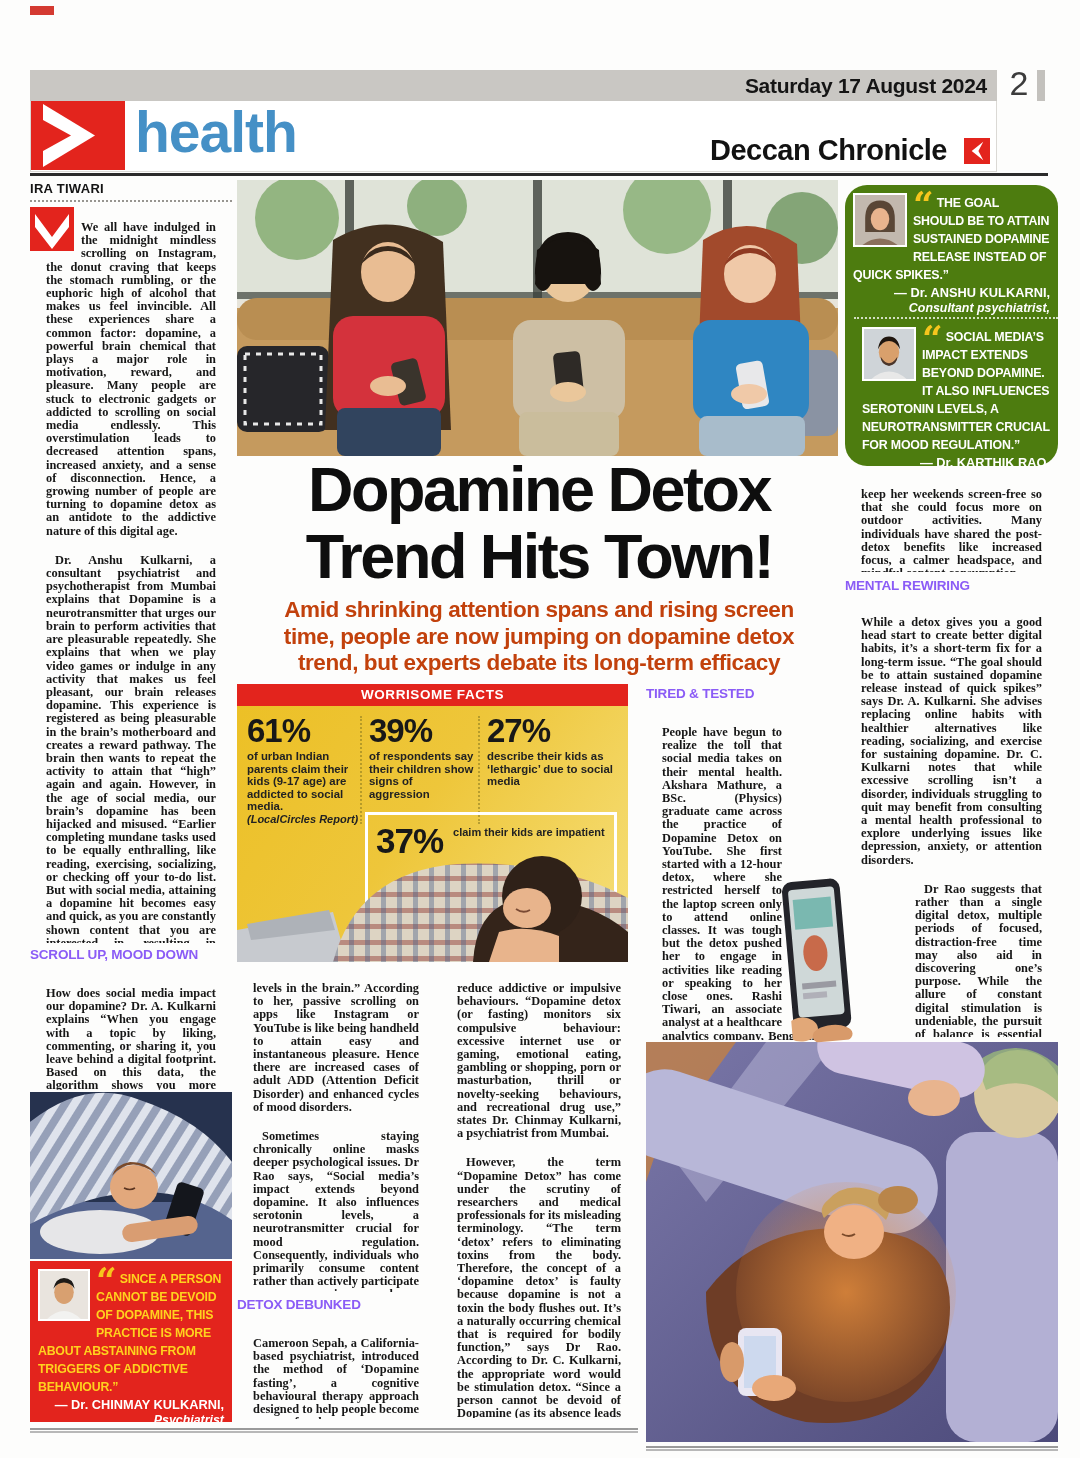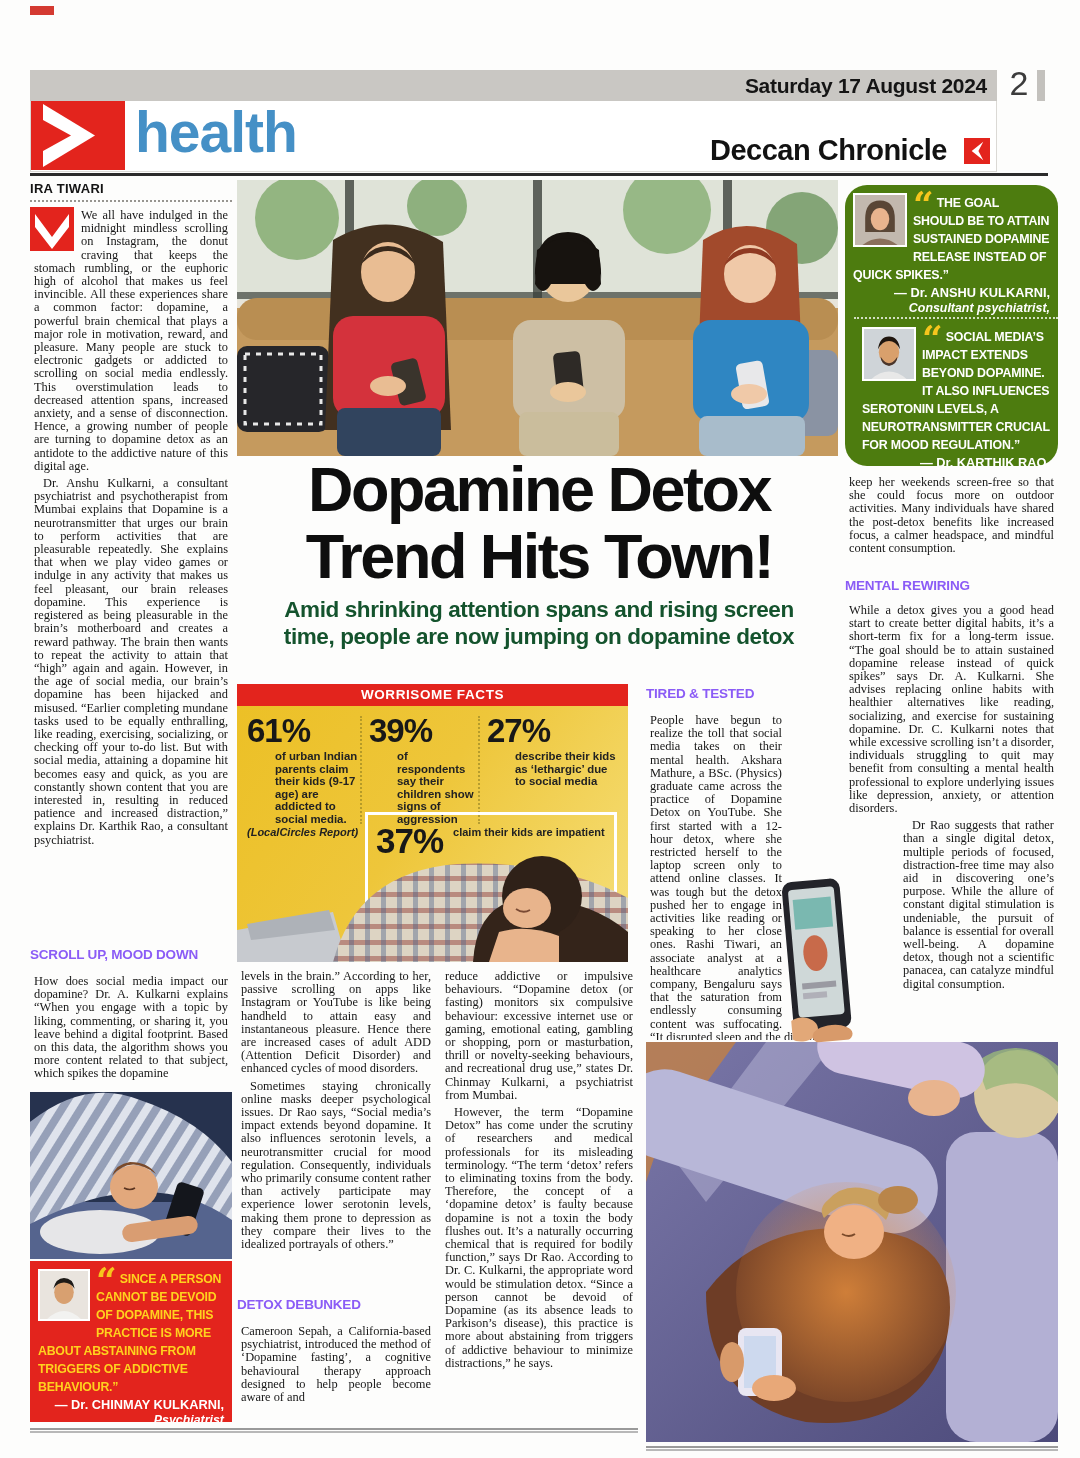--- a/index.html
+++ b/index.html
@@ -21,54 +21,54 @@
   .masthead { position:absolute; left:30px; top:101px; width:967px; height:71px; background:#fff; border:1px solid #dbd9d5; border-top:none; }
   .health-logo { position:absolute; left:0; top:0; width:94px; height:69px; display:block; }
   .health-title { position:absolute; left:104px; top:-2px; font-size:57px; font-weight:700; letter-spacing:-1px; color:#4590c6; }
   .brand { position:absolute; right:6px; bottom:4px; font-size:29px; font-weight:700; letter-spacing:-0.5px; color:#121212; display:flex; align-items:center; gap:17px; }
   .dc-logo { width:26px; height:26px; display:block; }
   .masthead-rule { position:absolute; left:30px; top:173px; width:1018px; height:3px; background:#2b2b2b; }
   
   .byline { position:absolute; left:30px; top:181px; width:202px; font-size:13px; font-weight:700; letter-spacing:0.3px; padding-bottom:4px; border-bottom:2px dotted #979590; }
   .kicker { position:absolute; font-size:13.5px; font-weight:700; letter-spacing:-0.2px; color:#8b5cf6; }
   .bodytext { position:absolute; overflow:hidden; font-family:"Liberation Serif", serif; font-size:12.4px; line-height:13.2px; text-align:justify; color:#161616; }
-  .bodytext p { margin:4px; }
+  .bodytext p { margin:16px;font-weight:bold; }
   .bodytext p + p { text-indent:9px; }
   .dropcap { float:left; width:44px; height:44px; margin:2px 7px 2px 0; }
   .col1-text  { left:30px;  top:205px; width:202px; height:738px; }
   .col1-text2 { left:30px;  top:971px; width:202px; height:119px; }
   .kicker-scroll { left:30px; top:947px; }
   .col2-text  { left:237px; top:966px; width:198px; height:326px; }
   .kicker-detox { left:237px; top:1297px; }
   .col2-text2 { left:237px; top:1321px; width:198px; height:98px; }
   .col3-text  { left:441px; top:966px; width:196px; height:452px; }
   .kicker-tired { left:646px; top:686px; }
   .col4-text  { left:646px; top:710px; width:194px; height:330px; }
   .col5-text1 { left:845px; top:472px; width:213px; height:100px; }
   .kicker-mental { left:845px; top:578px; }
   .col5-text2 { left:845px; top:600px; width:213px; height:437px; }
   .float-phone-right { float:right; width:52px; height:150px; margin:168px 0 0 6px; }
   .float-phone-left  { float:left;  width:46px; height:155px; margin:28px 8px 0 0; }
   
   .headline { position:absolute; left:240px; top:456px; width:598px; text-align:center; }
   .headline span { display:block; font-size:63px; line-height:67px; font-weight:800; letter-spacing:-2.5px; color:#0e0e0e; }
   .subheadline { position:absolute; left:240px; top:597px; width:598px; text-align:center; }
-  .subheadline span { display:block; font-size:22.5px; line-height:26.5px; font-weight:700; letter-spacing:-0.4px; color:#14532d; }
+  .subheadline span { display:block; font-size:22.5px; line-height:26.5px; font-weight:700; letter-spacing:-0.4px; color:#c2410c; }
   
   .infographic { position:absolute; left:237px; top:684px; width:391px; height:278px; overflow:hidden; }
   .ig-header { height:22px; background:#e3241d; color:#fff; font-size:13.5px; font-weight:700; letter-spacing:0.6px; text-align:center; line-height:22px; }
   .ig-body { position:relative; height:256px; background:linear-gradient(125deg,#ecc026 0%,#eec63a 45%,#f6e07c 100%); }
   .stat { position:absolute; top:8px; }
   .stat-1 { left:10px;  width:112px; }
   .stat-2 { left:132px; width:106px; }
   .stat-3 { left:250px; width:132px; }
   .stat-sep { position:absolute; top:10px; width:0; height:108px; border-left:2px dotted #8a7a20; opacity:.55; }
   .sep-1 { left:123px; } .sep-2 { left:241px; }
   .stat-value { font-size:33px; font-weight:800; letter-spacing:-1px; color:#181818; line-height:34px; }
-  .stat-label { font-size:11.4px; line-height:12.6px; font-weight:700; color:#222; margin-top:2px;margin-left:28px; }
+  .stat-label { font-size:11.4px; line-height:12.6px; font-weight:700; color:#222; margin-top:2px; }
   .stat-source { font-size:11px; line-height:12.5px; font-weight:700; font-style:italic; color:#222; }
   .stat-box { position:absolute; left:128px; top:106px; width:252px; height:126px; border:3px solid #fff; z-index:1; padding:8px 8px; }
   .stat-box-value { font-size:35px; font-weight:800; letter-spacing:-1px; color:#181818; float:left; margin-right:10px; line-height:36px; }
   .stat-box-label { display:block; padding-top:3px; font-size:11px; line-height:13.5px; font-weight:700; color:#222; }
   .ig-photo { position:absolute; left:0; bottom:0; width:391px; height:150px; z-index:2; display:block; }
   
   .photo { position:absolute; display:block; }
   .photo1 { left:237px; top:180px; width:601px; height:276px; }
   .photo3 { left:30px; top:1092px; width:202px; height:167px; }
   .photo4 { left:646px; top:1042px; width:412px; height:400px; }
@@ -205,20 +205,21 @@
     <ellipse cx="512" cy="214" rx="18" ry="10" fill="#f0c9a8"></ellipse>
   </svg>
 
   <div class="headline">
     <span>Dopamine Detox</span>
     <span>Trend Hits Town!</span>
   </div>
   <div class="subheadline">
     <span>Amid shrinking attention spans and rising screen</span>
     <span>time, people are now jumping on dopamine detox</span>
+    <span>trend, but experts debate its long-term efficacy</span>
   </div>
 
   <div class="infographic">
     <div class="ig-header">WORRISOME FACTS</div>
     <div class="ig-body">
       <div class="stat stat-1">
         <div class="stat-value">61%</div>
         <div class="stat-label">of urban Indian parents claim their kids (9-17 age) are addicted to social media.</div>
         <div class="stat-source">(LocalCircles Report)</div>
       </div>

